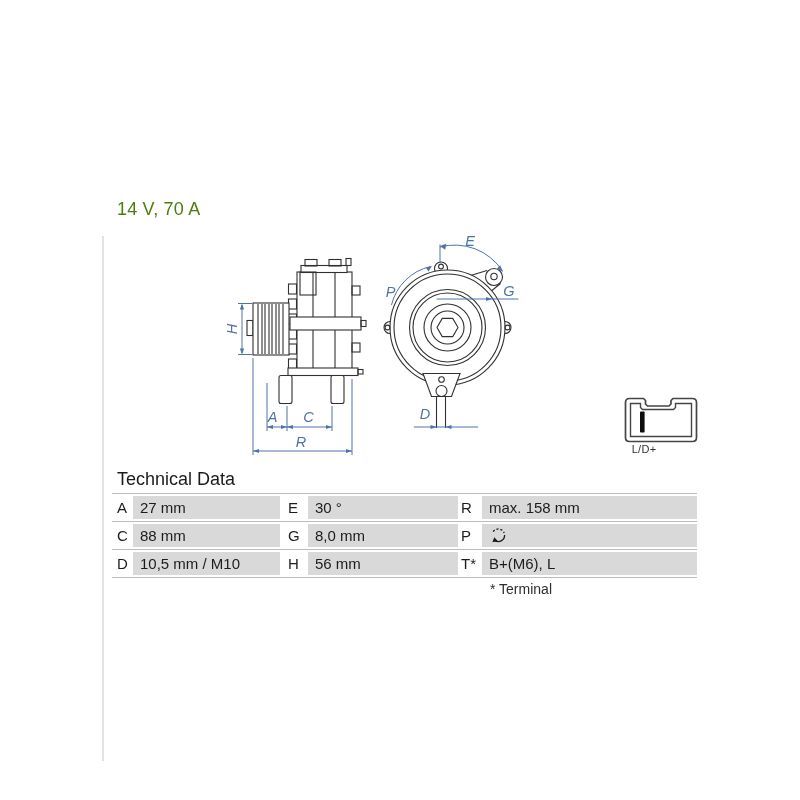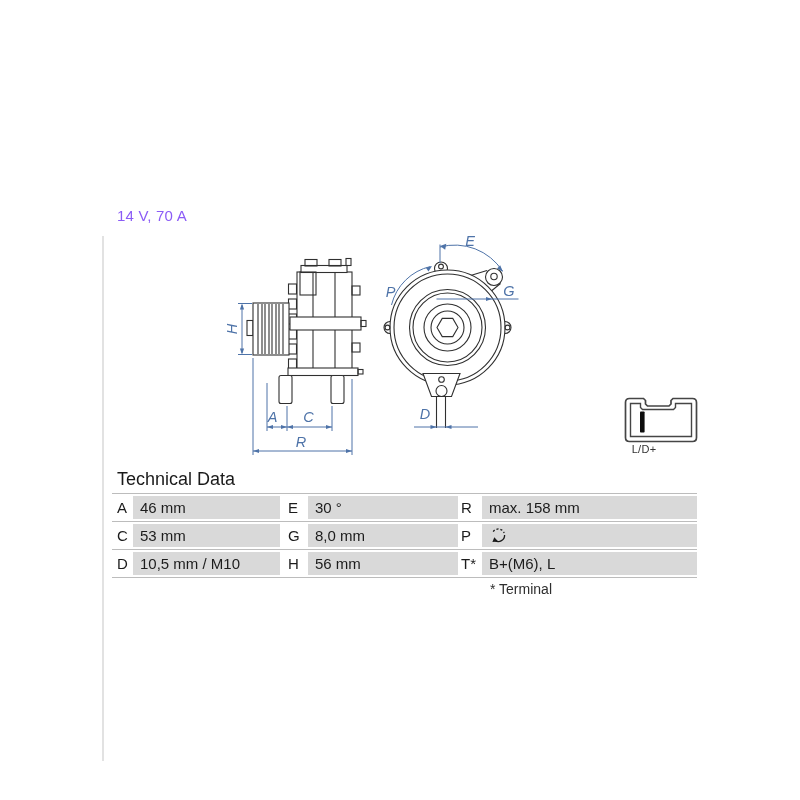--- a/index.html
+++ b/index.html
@@ -2,21 +2,21 @@
 <html><head>
 <meta charset="utf-8">
 <style>
   html,body{margin:0;padding:0}
   body{
     width:800px;height:800px;background:#ffffff;position:relative;overflow:hidden;
     font-family:"Liberation Sans",sans-serif;
   }
   .abs{position:absolute}
   #edge-line{left:102px;top:236px;width:2px;height:525px;background:#e2e2e2}
-  #title{left:117px;top:207px;font-size:15px;color:#8b5cf6;letter-spacing:.2px;white-space:pre}
+  #title{left:117px;top:199px;font-size:18px;color:#4d7c0f;letter-spacing:.2px;white-space:pre}
   #diagram-svg{left:220px;top:228px}
   #heading{left:117px;top:469px;font-size:18px;font-weight:normal;color:#1a1a1a}
   #tech-table{left:112px;top:493px;width:585px}
   .tline{height:1px;background:#bcbcbc}
   .trow{
     display:grid;grid-template-columns:21px 147px 28px 150px 24px 215px;
     height:23px;margin:2px 0;font-size:15px;color:#1c1c1c;
   }
   .cell{display:flex;align-items:center;overflow:hidden;white-space:pre}
   .lbl{background:#ffffff}
@@ -168,32 +168,32 @@
   </g>
 </svg>
 
 <div class="abs" id="heading">Technical Data</div>
 
 <div class="abs" id="tech-table">
   <div class="tline"></div>
 
   <div class="trow">
     <div class="cell lbl c1">A</div>
-    <div class="cell val c1">46 mm</div>
+    <div class="cell val c1">27 mm</div>
     <div class="cell lbl c2">E</div>
     <div class="cell val c2">30 °</div>
     <div class="cell lbl c3">R</div>
     <div class="cell val c3">max. 158 mm</div>
   </div>
 
   <div class="tline"></div>
 
   <div class="trow">
     <div class="cell lbl c1">C</div>
-    <div class="cell val c1">53 mm</div>
+    <div class="cell val c1">88 mm</div>
     <div class="cell lbl c2">G</div>
     <div class="cell val c2">8,0 mm</div>
     <div class="cell lbl c3">P</div>
     <div class="cell val c3">
       <svg width="19" height="19" viewBox="0 0 19 19">
         <path d="M 4.2,5.6 A 6.3 6.3 0 0 1 15.2,7.0" stroke="#1a1a1a" stroke-width="1.3" stroke-dasharray="2.1 1.9" fill="none"></path>
         <path d="M 15.6,9.0 A 6.3 6.3 0 0 1 6.0,14.6" stroke="#1a1a1a" stroke-width="1.3" fill="none"></path>
         <polygon points="3.4,15.9 9.2,15.4 5.3,11.2" fill="#1a1a1a"></polygon>
       </svg>
     </div>

